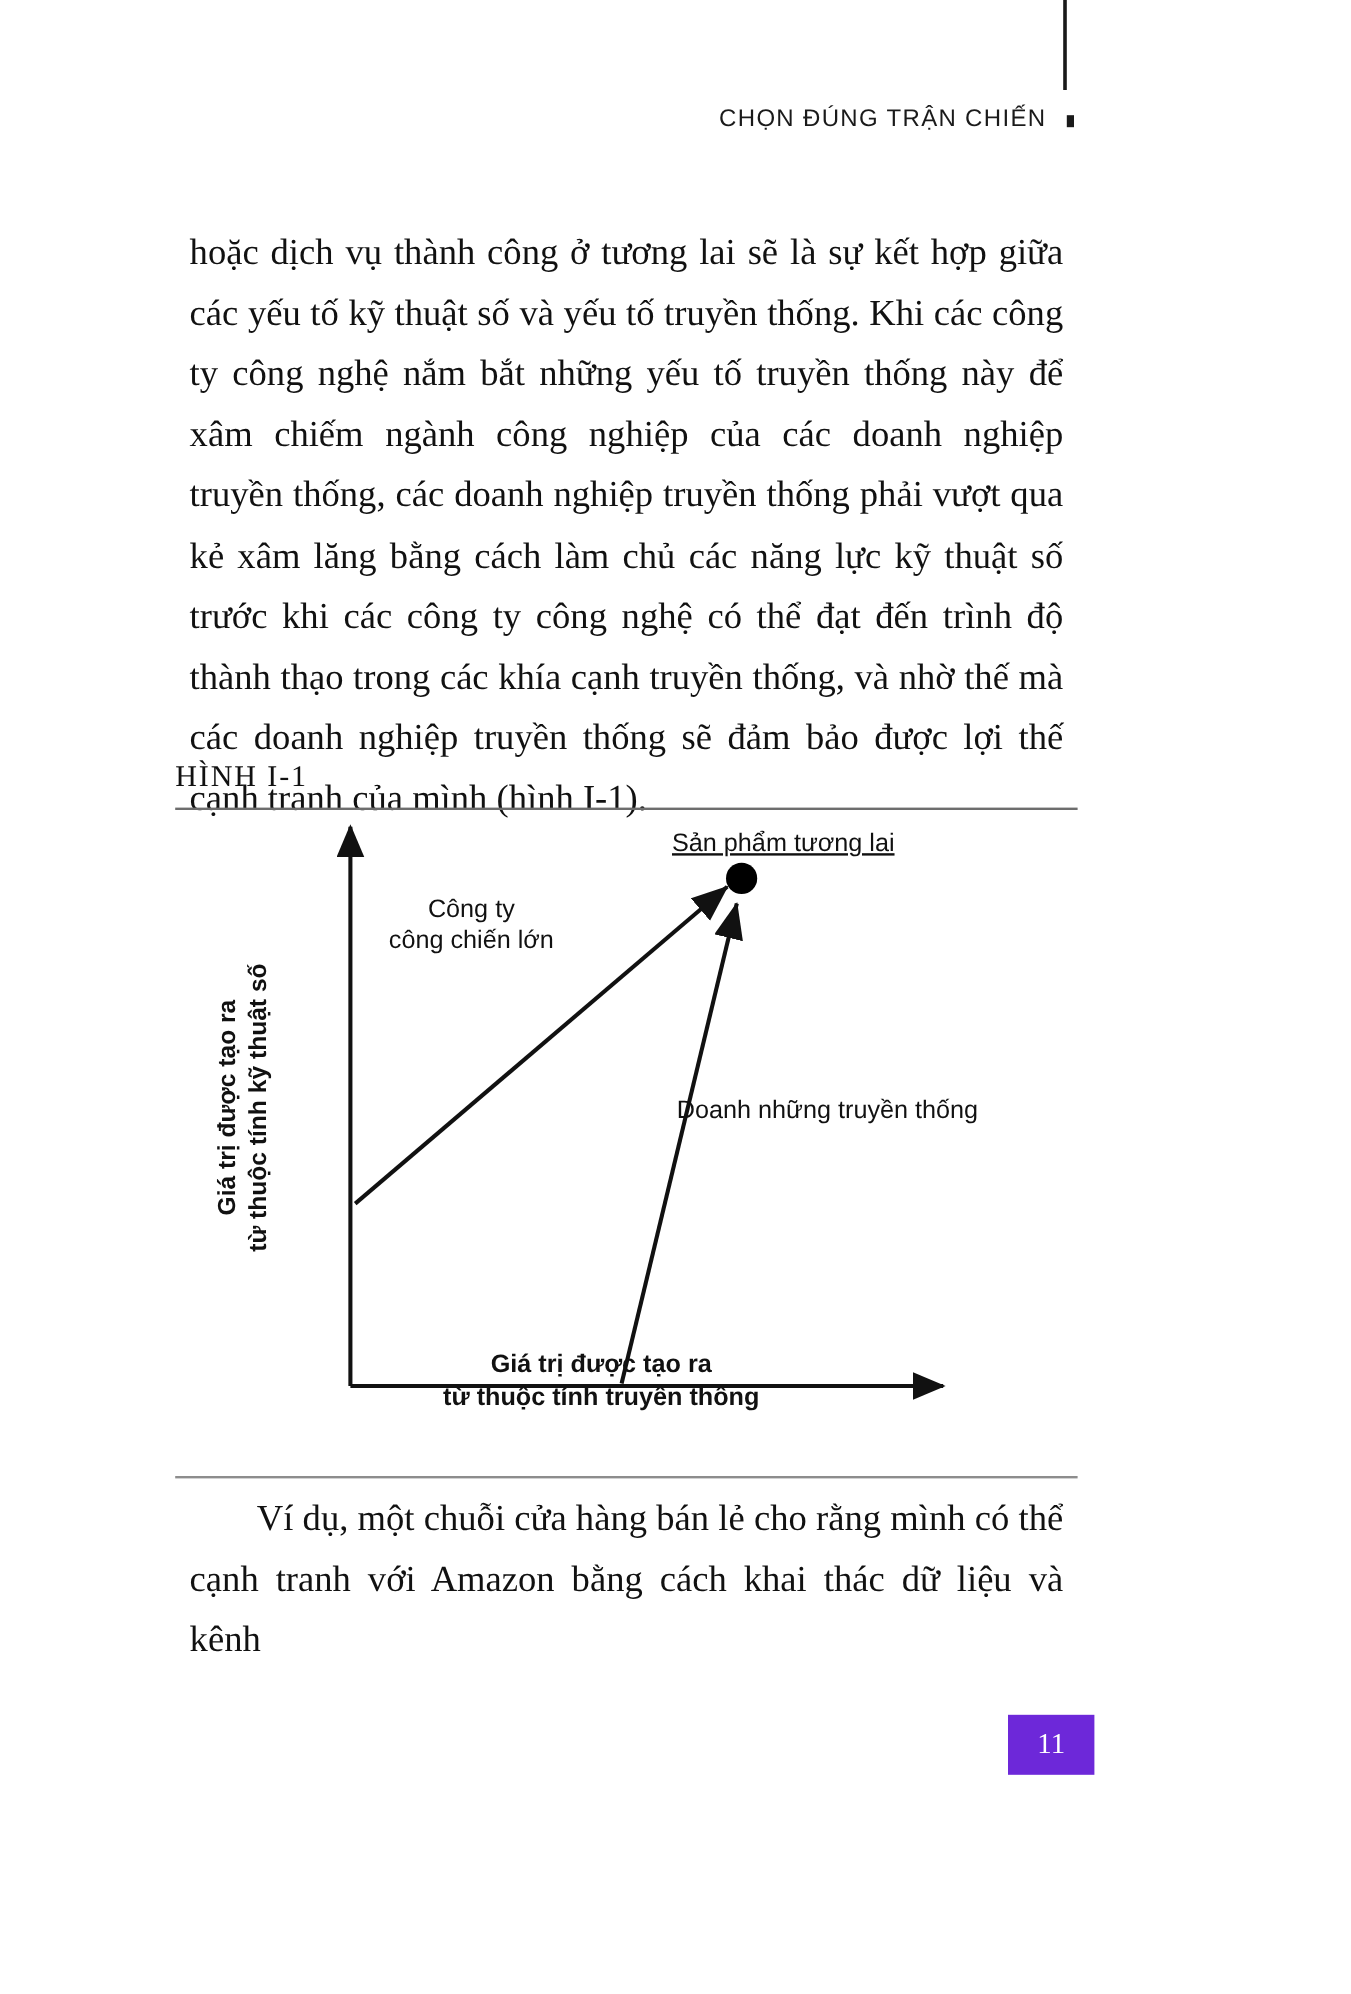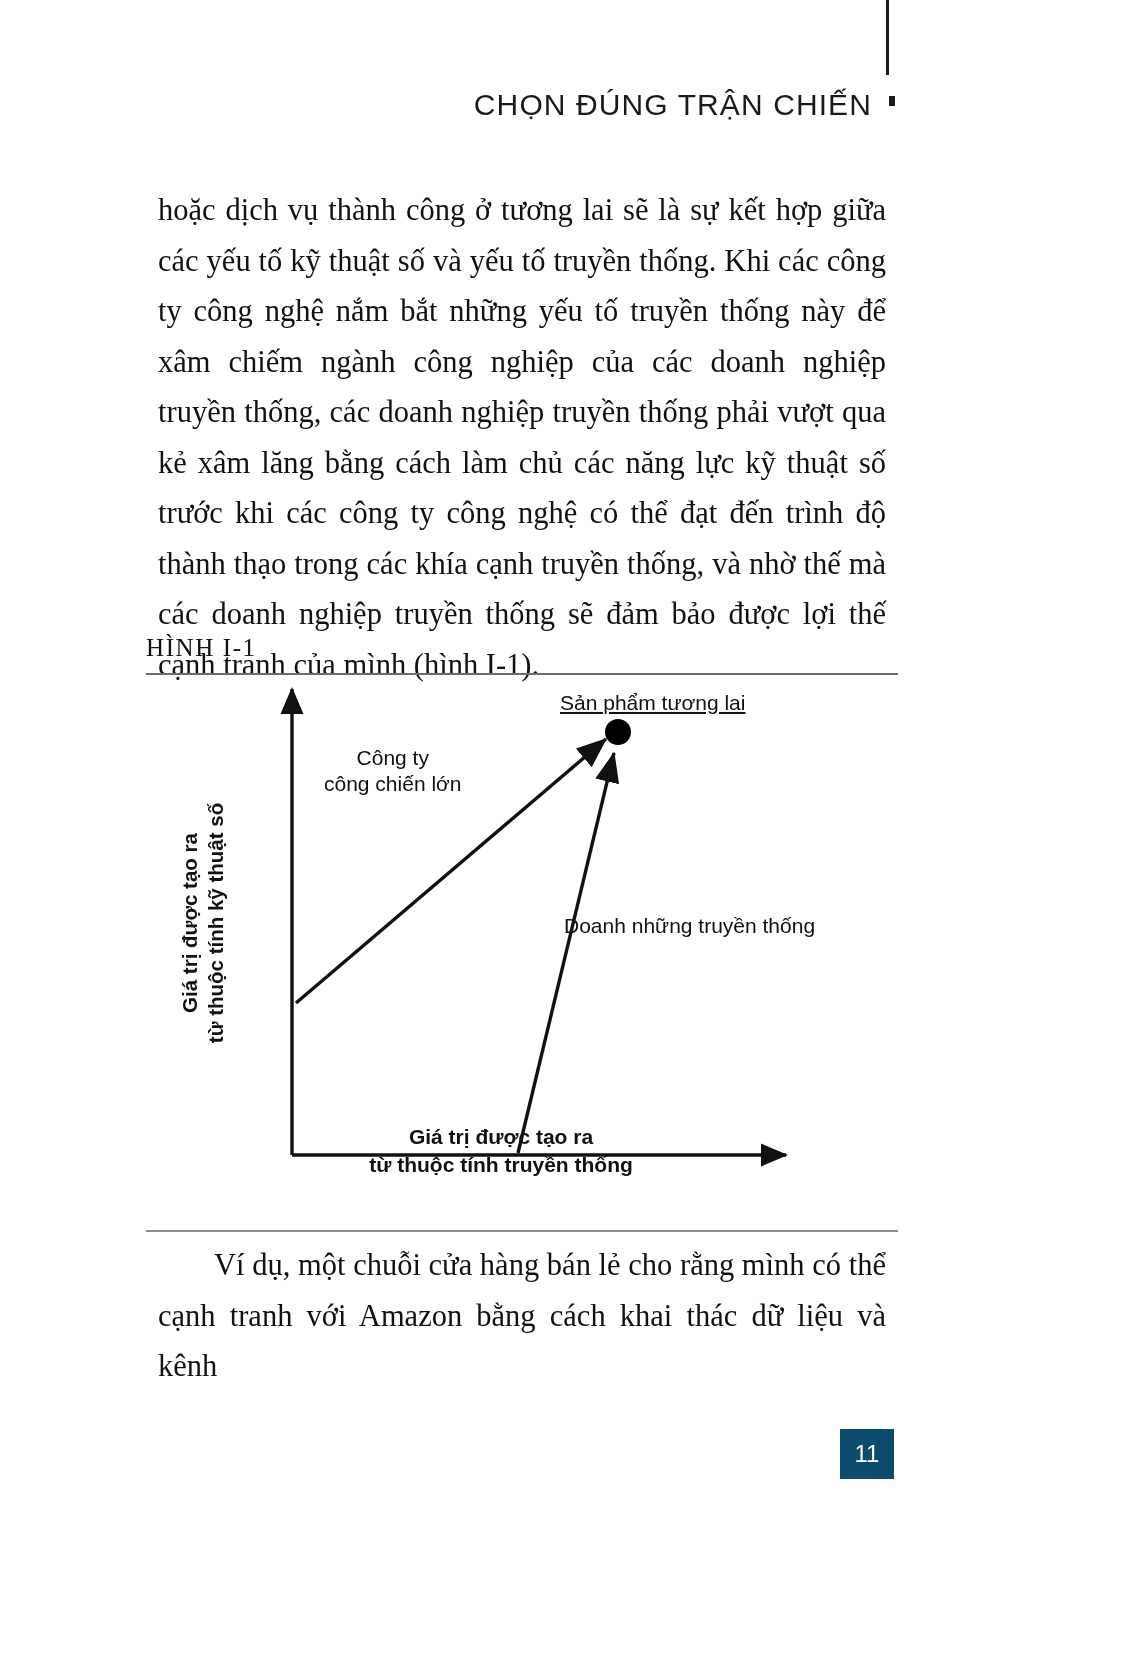--- a/index.html
+++ b/index.html
@@ -35,21 +35,21 @@
   }
 
   
   .running-head {
     position: absolute;
     top: 88px;
     left: 160px;
     width: 712px;
     text-align: right;
     font-family: "Liberation Sans", sans-serif;
-    font-size: 30px;
+    font-size: 20px;
     letter-spacing: 1.1px;
     color: #1a1a1a;
     white-space: nowrap;
   }
 
   
   .body-col {
     position: absolute;
     left: 146px;
     width: 752px;
@@ -148,25 +148,25 @@
     font-weight: bold;
     font-size: 21px;
     line-height: 28px;
   }
 
   
   .folio {
     position: absolute;
     left: 840px;
     top: 1429px;
-    width: 54px;
+    width: 72px;
     height: 50px;
-    background: #0c4a6e;
+    background: #6d28d9;
     color: #ffffff;
-    font-family: Liberation Sans, sans-serif;
+    font-family: Liberation Serif, serif;
     font-size: 24px;
     display: flex;
     align-items: center;
     justify-content: center;
   }
 </style>
 </head>
 <body>
 
 <div class="corner-rule"></div>

